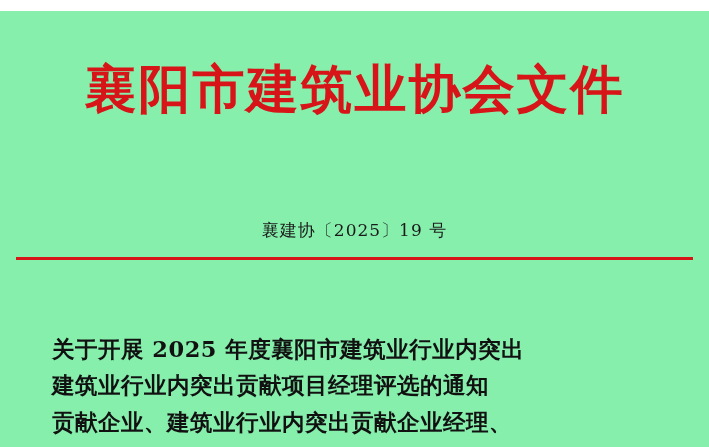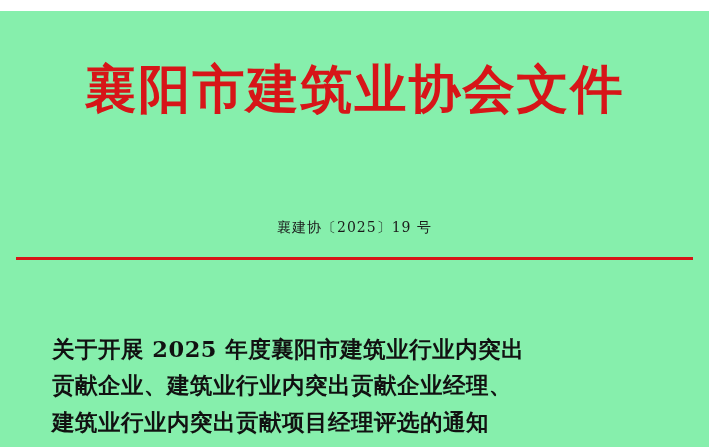--- a/index.html
+++ b/index.html
@@ -38,21 +38,21 @@
   }
   
   .doc-number {
     position: absolute;
     top: 208px;
     left: 0;
     width: 709px;
     text-align: center;
     color: #1a1a1a;
     font-family: "DejaVu Serif", serif;
-    font-size: 14px;
+    font-size: 17px;
     letter-spacing: 1px;
     white-space: nowrap;
   }
   
   .red-rule {
     position: absolute;
     top: 246px;
     left: 16px;
     width: 677px;
     height: 3px;
@@ -83,17 +83,17 @@
 <div class="page">
 
   <div class="doc-title">襄阳市建筑业协会文件</div>
 
   <div class="doc-number">襄建协〔2025〕19 号</div>
 
   <div class="red-rule"></div>
 
   <div class="body-title">
     <span class="line">关于开展 2025 年度襄阳市建筑业行业内突出</span>
+    <span class="line">建筑业行业内突出贡献项目经理评选的通知</span>
     <span class="line">贡献企业、建筑业行业内突出贡献企业经理、</span>
-    <span class="line">建筑业行业内突出贡献项目经理评选的通知</span>
   </div>
 
 </div>
 
 </body></html>

